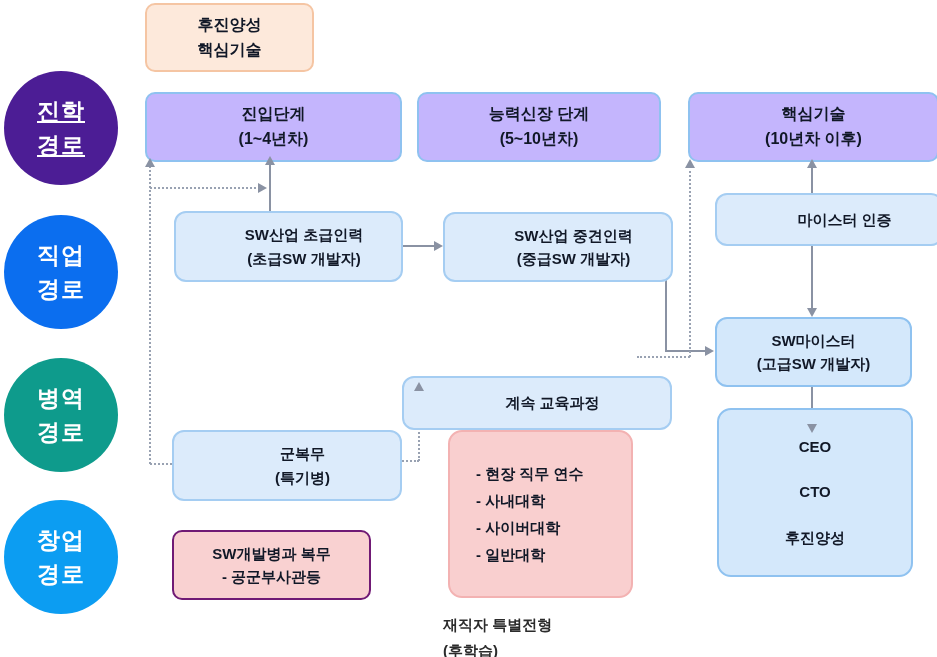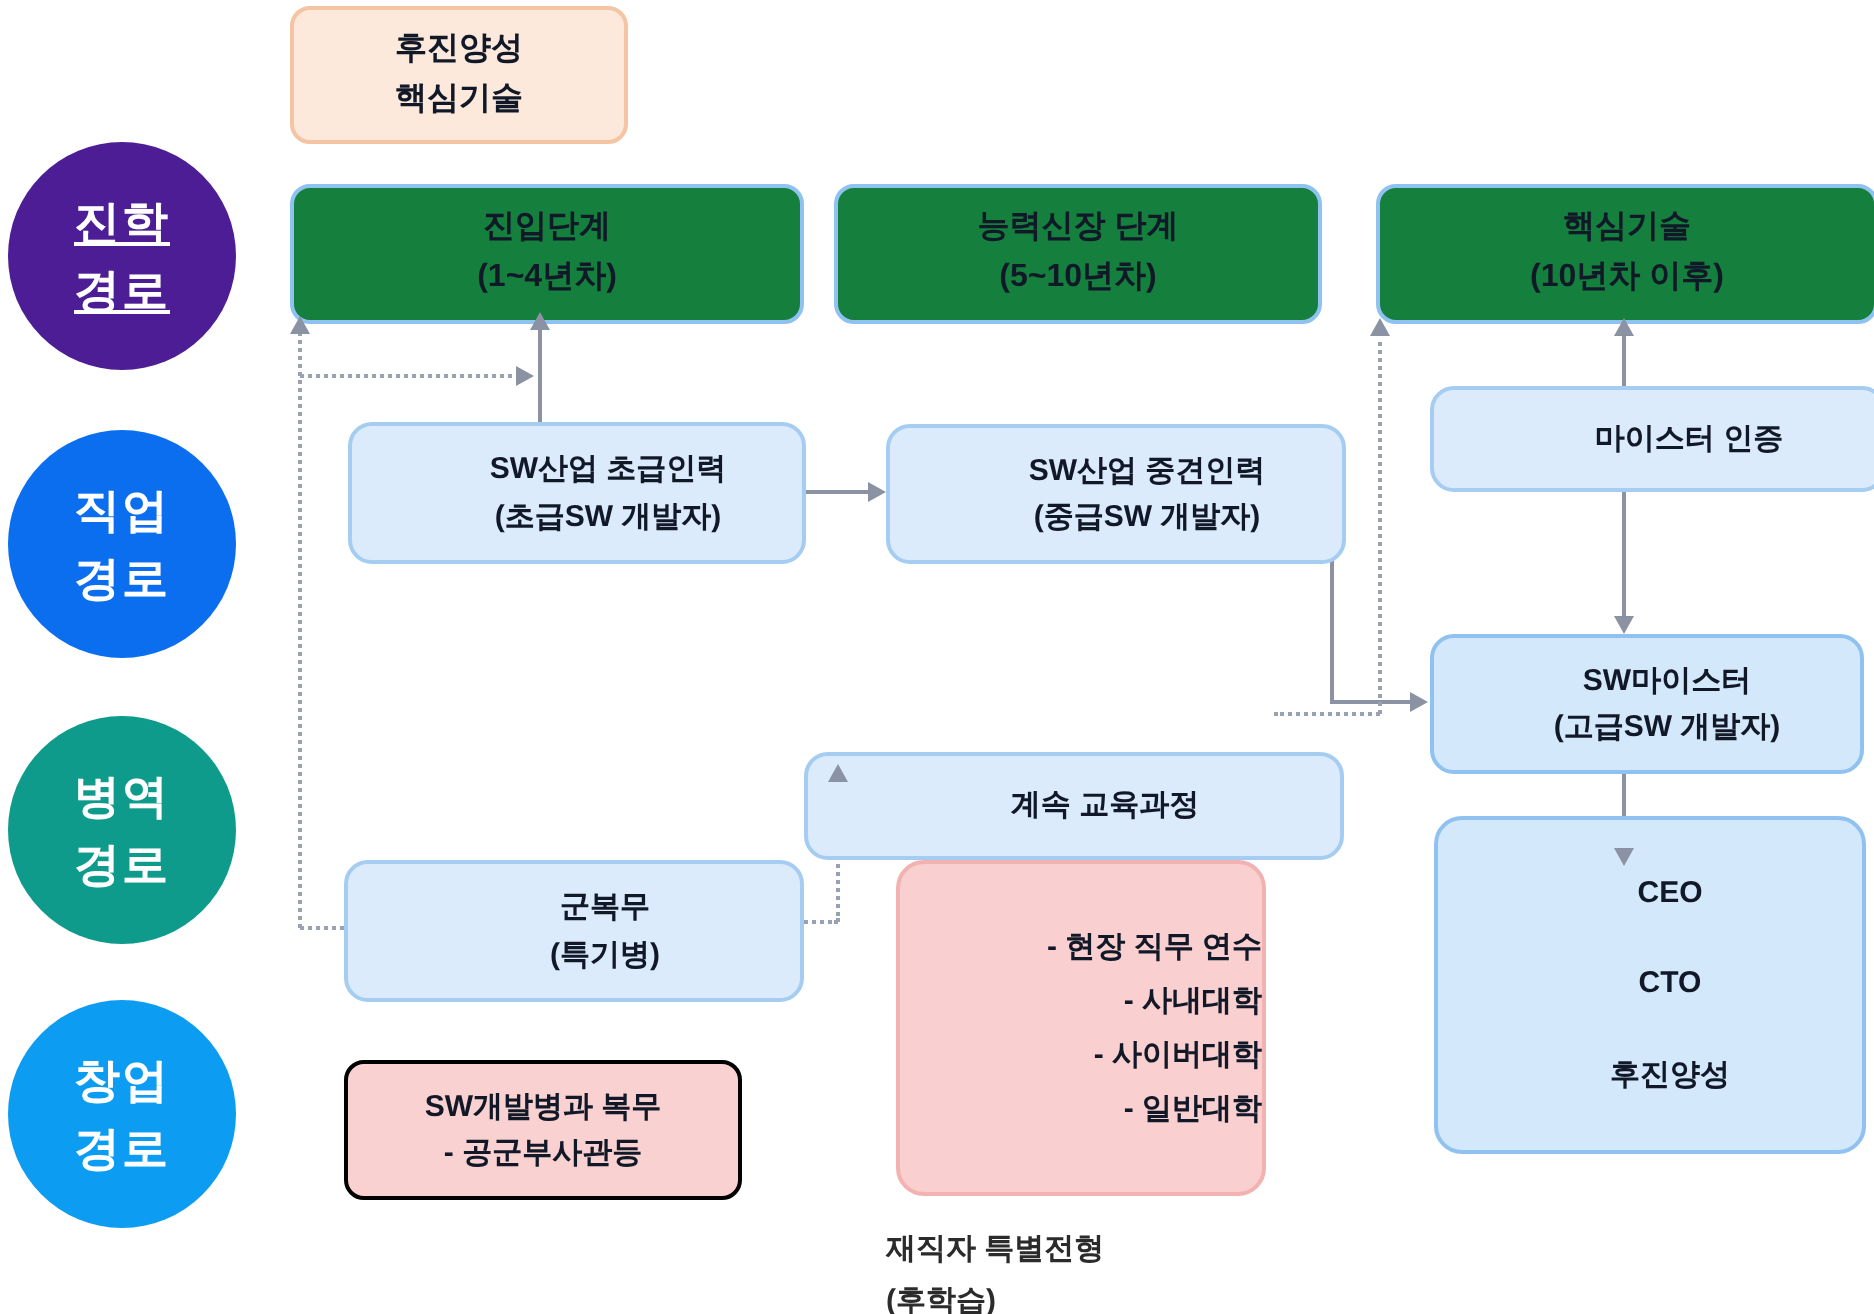--- a/index.html
+++ b/index.html
@@ -9,28 +9,28 @@
   }
   .lane{
     position:absolute;width:114px;height:114px;border-radius:50%;
     display:flex;flex-direction:column;justify-content:center;align-items:center;
     color:#ffffff;font-weight:700;font-size:23px;line-height:1.5;letter-spacing:1px;
   }
   .box{
     position:absolute;display:flex;flex-direction:column;justify-content:center;align-items:center;
     border-radius:10px;font-size:15px;font-weight:600;line-height:1.55;text-align:center;z-index:2;
   }
-  .stage{background:#15803d;border:2px solid #8FC2F0;font-size:16px;}
+  .stage{background:#c4b5fd;border:2px solid #8FC2F0;font-size:16px;}
   .light{background:#DCEBFB;border:2px solid #A5CDF2;border-radius:12px;padding-left:31px;}
-  .deep{background:#D4E8FB;border:2px solid #8FC2F0;border-radius:12px;padding-left:20px;}
+  .deep{background:#D4E8FB;border:2px solid #8FC2F0;border-radius:12px;}
   .peach{background:#FDE9DB;border:2px solid #F5C5A3;font-size:16px;}
-  .pink{background:#F9D1D1;border:2px solid #000000;}
+  .pink{background:#F9D1D1;border:2px solid #701a75;}
   .pinklist{
     background:#F9CFCF;border:2px solid #F3B2B2;border-radius:14px;
-    align-items:flex-end;justify-content:center;padding-left:26px;box-sizing:border-box;
+    align-items:flex-start;justify-content:center;padding-left:26px;box-sizing:border-box;
     line-height:1.8;text-align:left;font-weight:600;
   }
   .line{position:absolute;z-index:1;background:#8A92A3;}
   .dotv{position:absolute;z-index:1;width:0;border-left:2px dotted #99A2B2;}
   .doth{position:absolute;z-index:1;height:0;border-top:2px dotted #99A2B2;}
   .arr{position:absolute;z-index:3;width:0;height:0;}
   .arr.up{border-left:5px solid transparent;border-right:5px solid transparent;border-bottom:9px solid #8A92A3;}
   .arr.down{border-left:5px solid transparent;border-right:5px solid transparent;border-top:9px solid #8A92A3;}
   .arr.right{border-top:5px solid transparent;border-bottom:5px solid transparent;border-left:9px solid #8A92A3;}
   .footnote{

